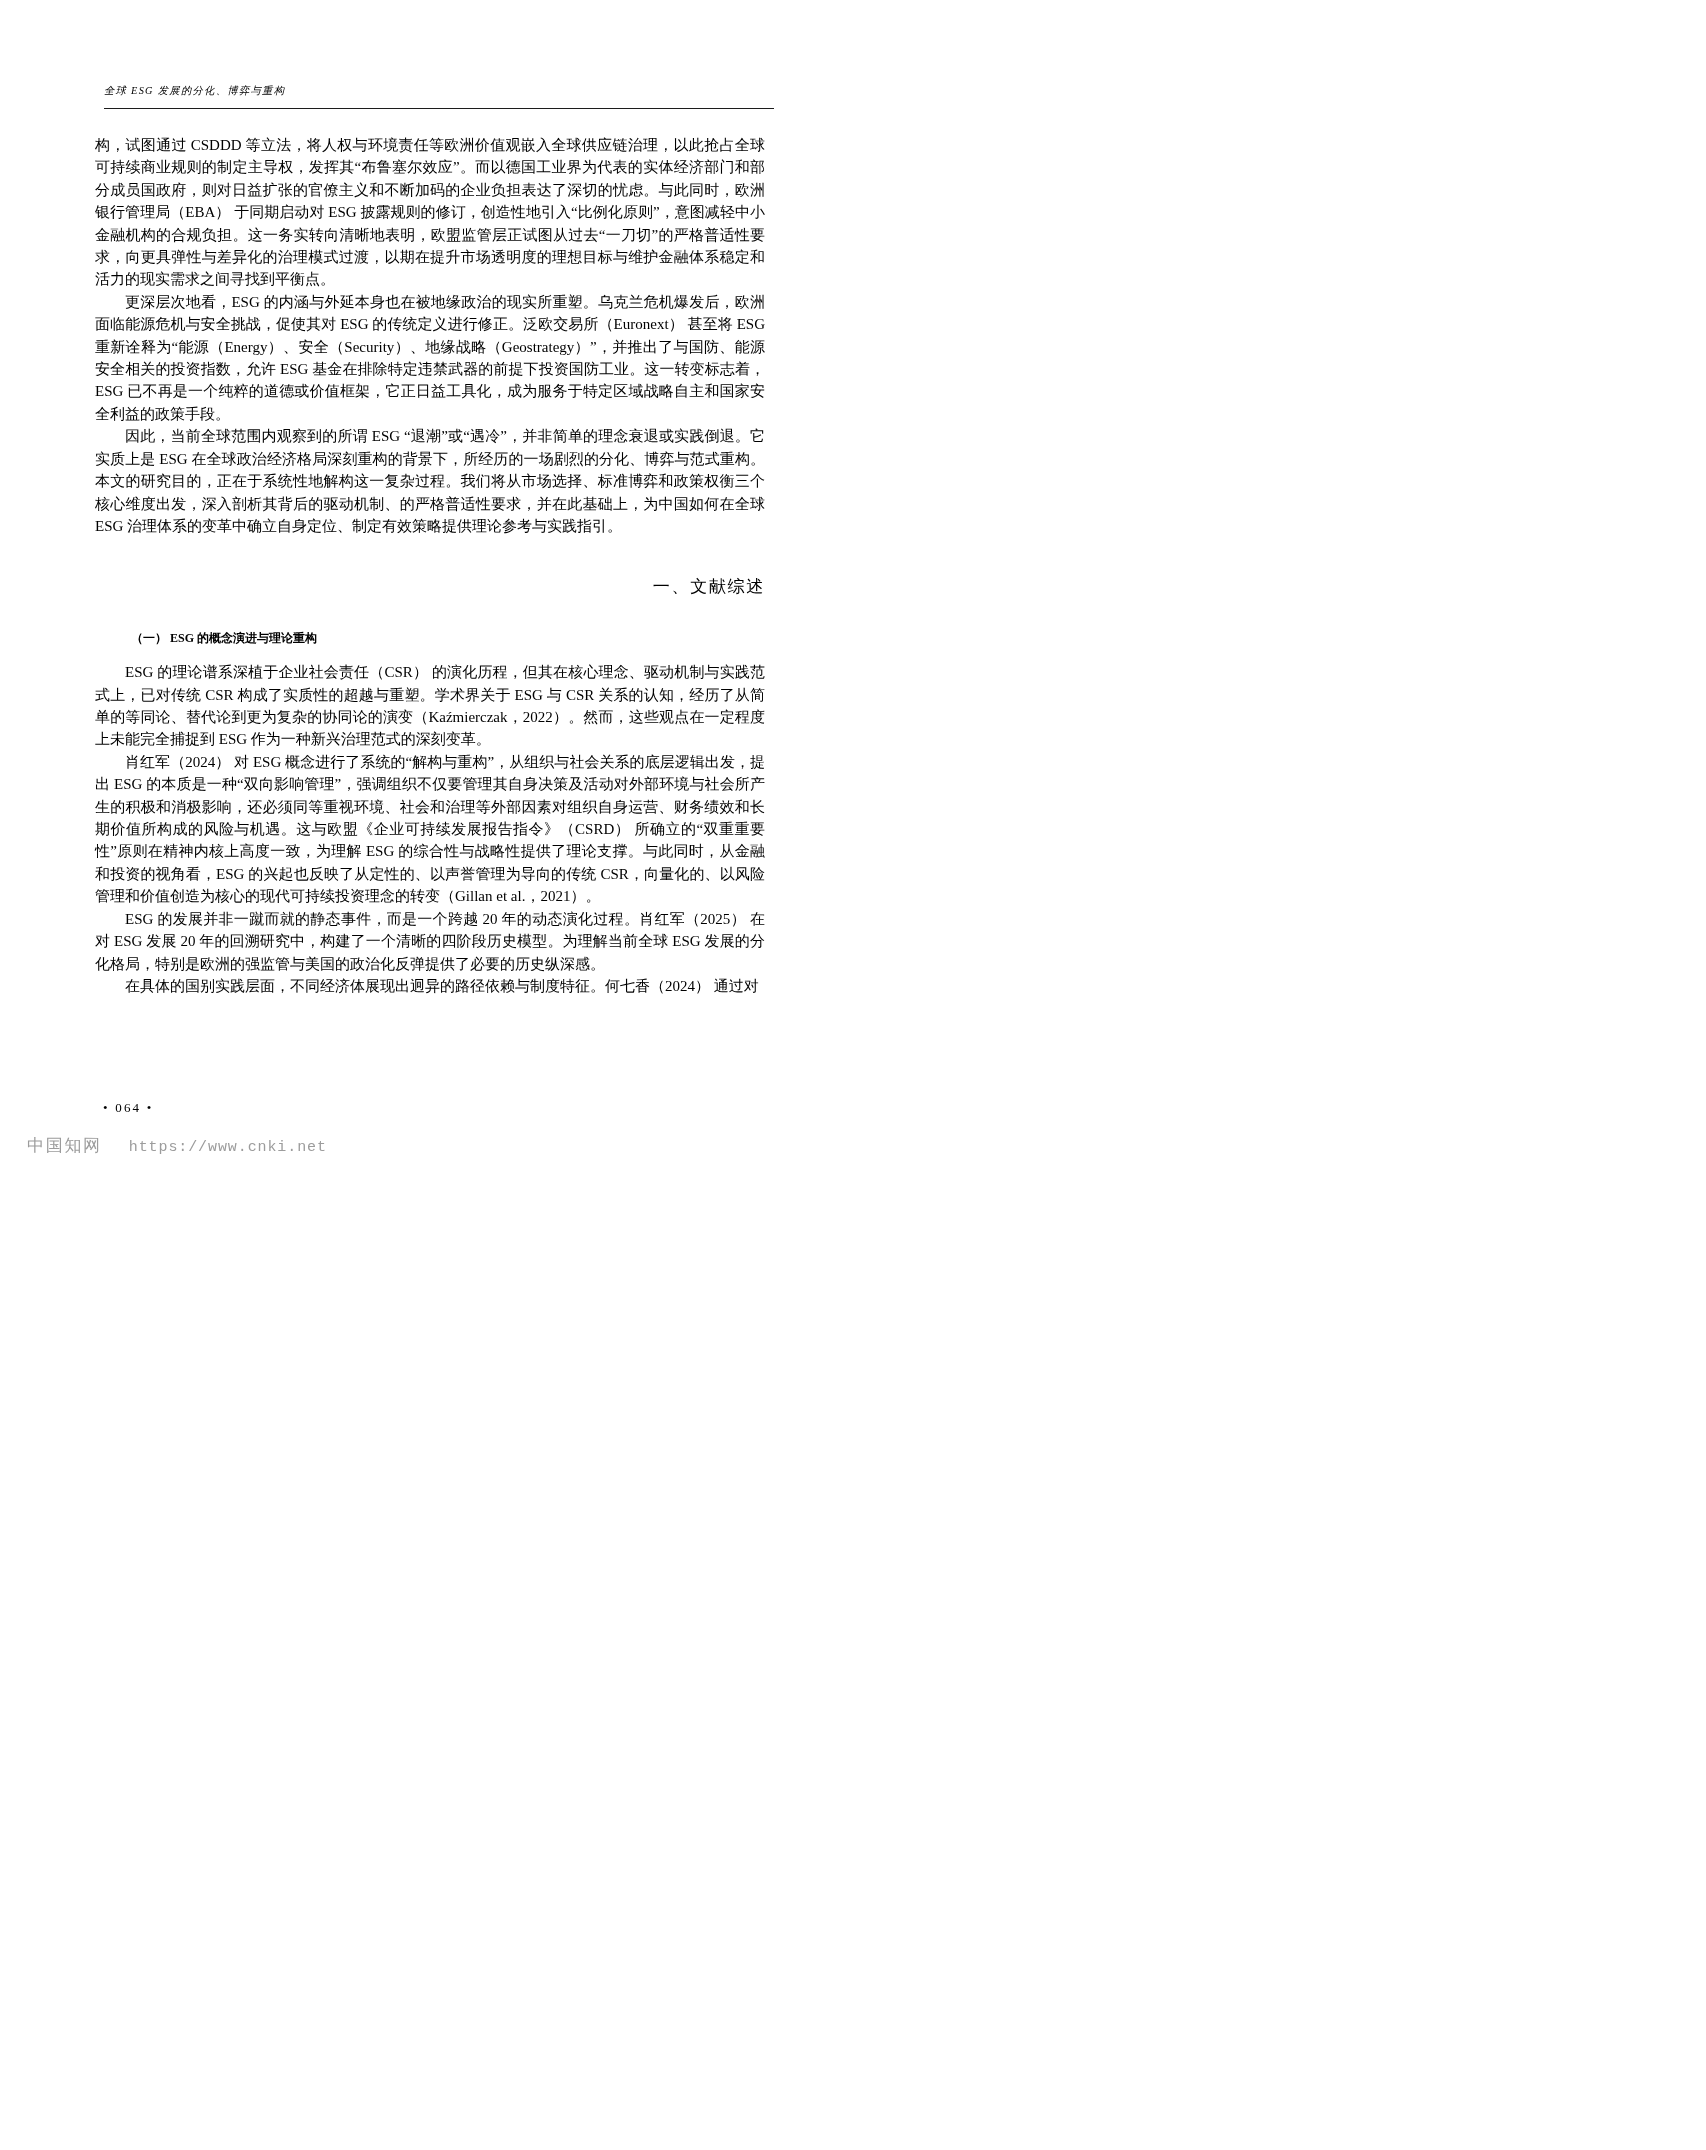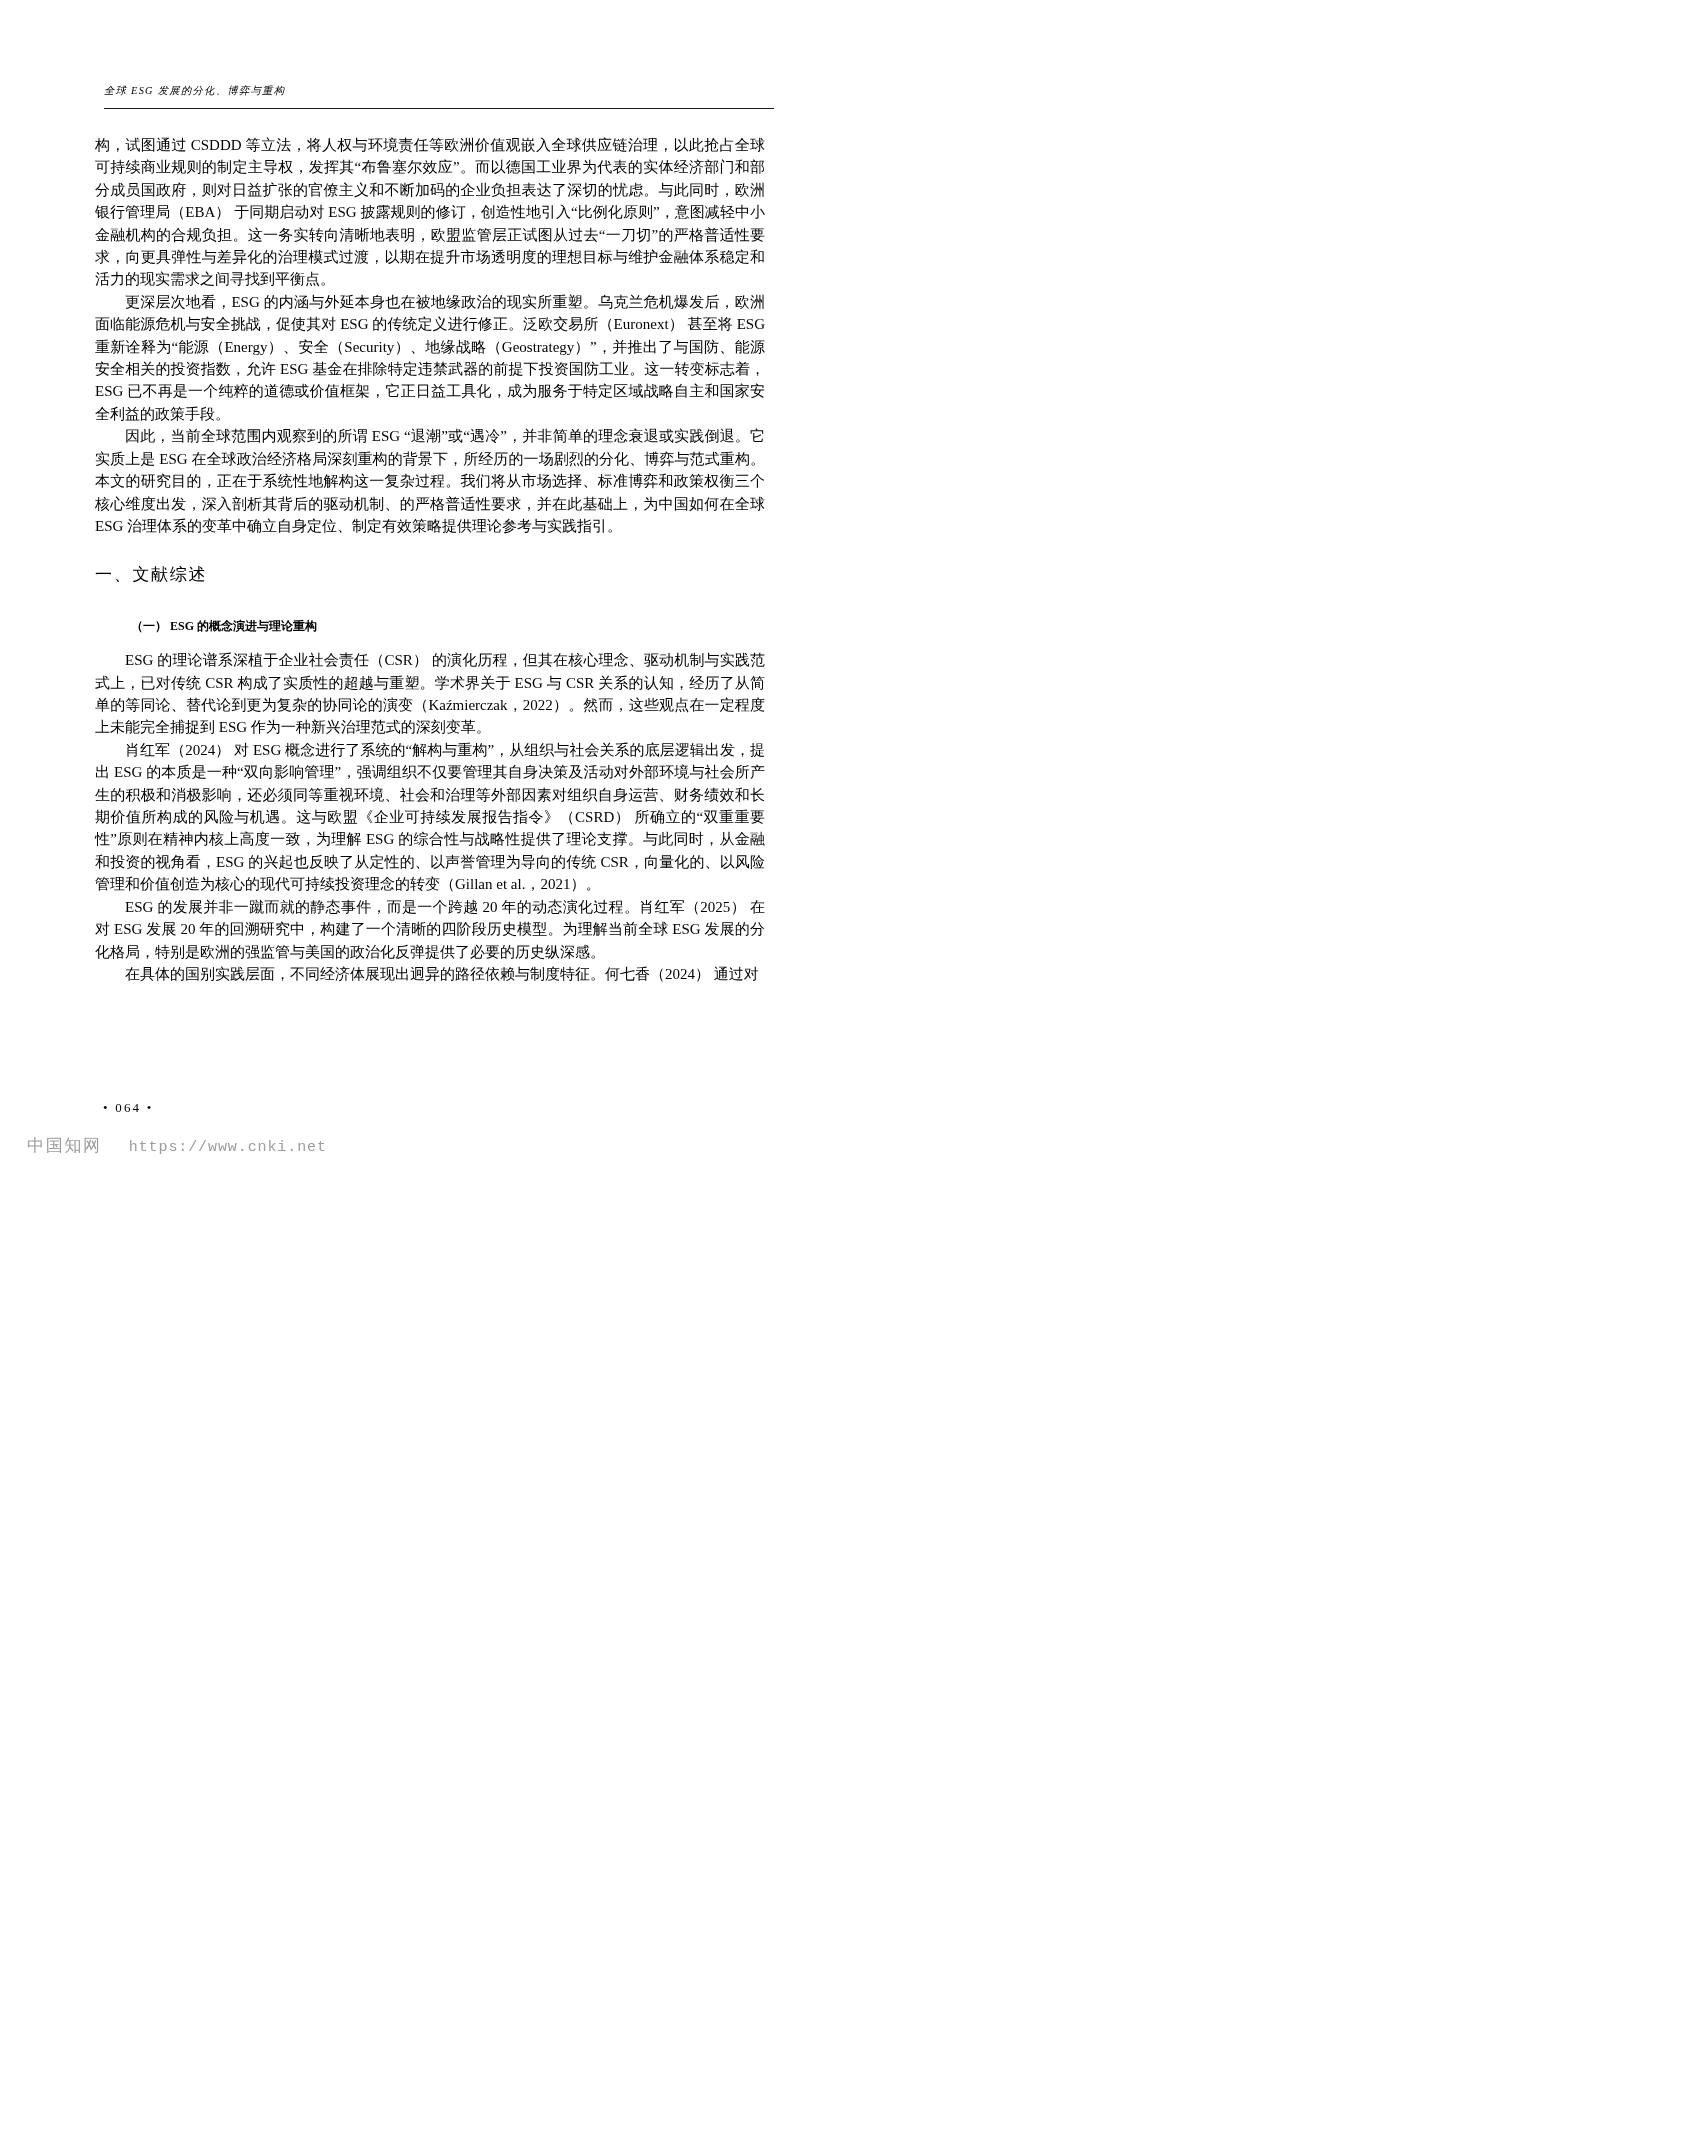--- a/index.html
+++ b/index.html
@@ -37,24 +37,24 @@
     font-size: 15px;
     line-height: 22.4px;
     text-align: justify;
   }
   .article p {
     margin: 0;
     text-indent: 2em;
   }
   .article p.no-indent { text-indent: 0; }
   .section-title {
-    margin: 24px 0 26px 0;
+    margin: 36px 0 26px 0;
     font-size: 17px;
     line-height: 27.5px;
-    text-align: left;
+    text-align: right;
     font-weight: normal;
     letter-spacing: 1.7px;
   }
   .subsection-heading {
     margin: 12px;
     font-size: 12px;
     line-height: 22.4px;
     font-weight: bold;
     text-indent: 2em;
   }

